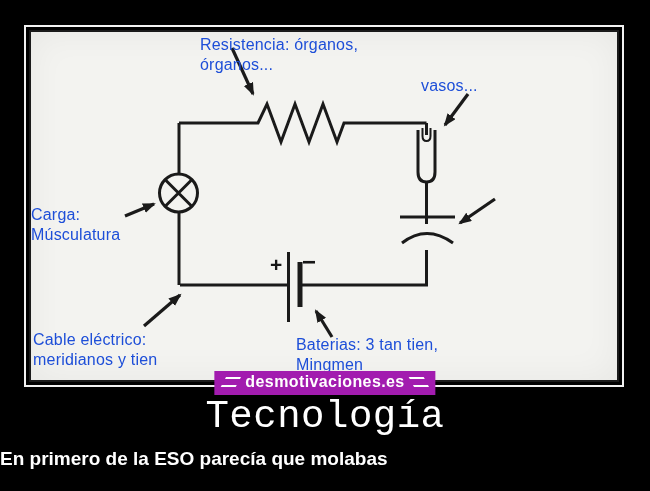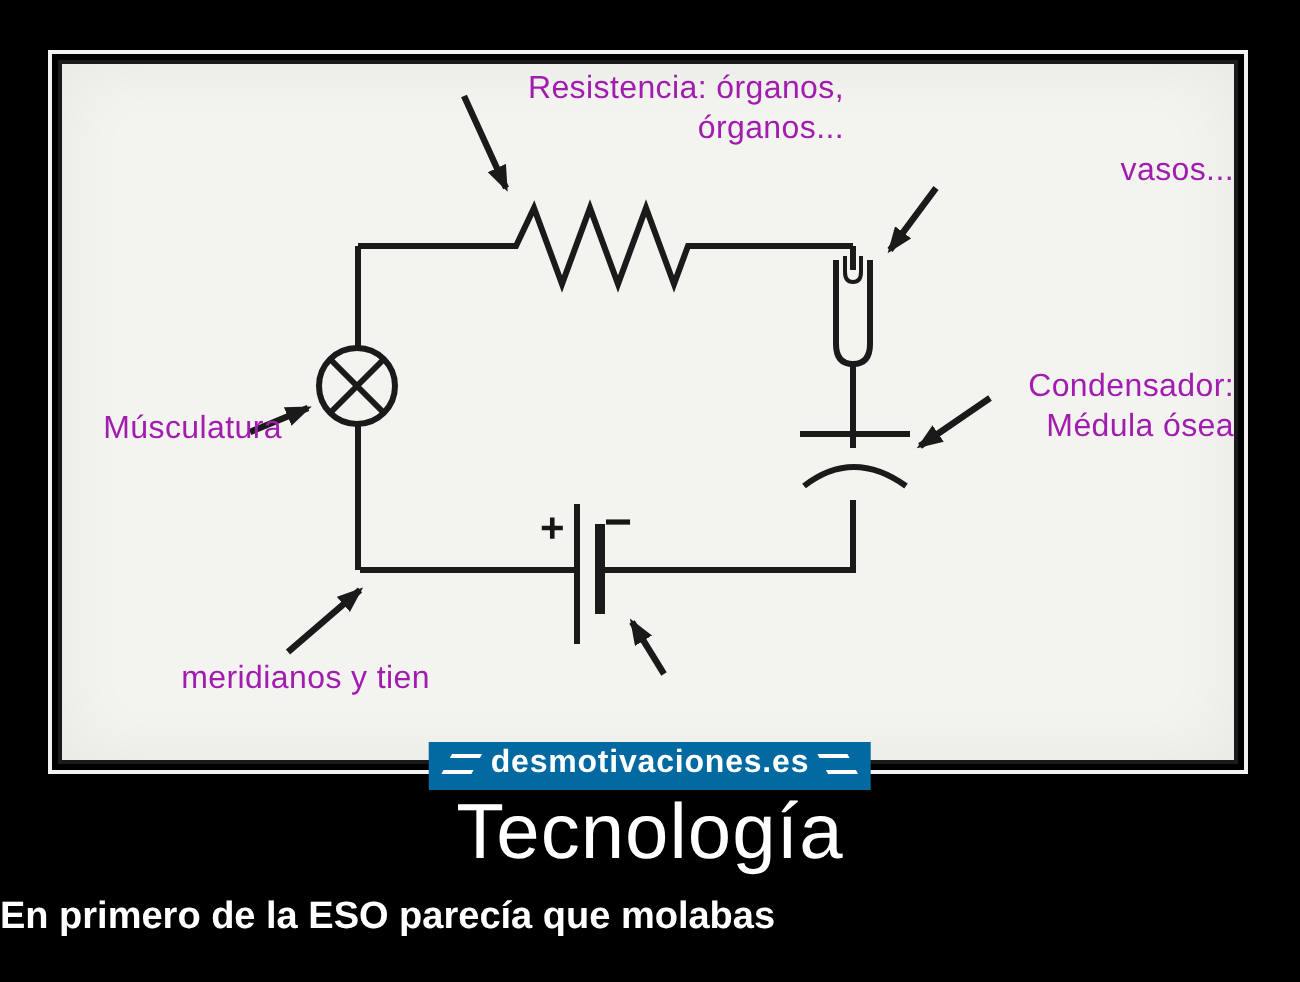--- a/index.html
+++ b/index.html
@@ -28,62 +28,62 @@
     box-sizing:border-box;
     background:#f3f3f0;
     border:2px solid #1a1a1a;
     box-shadow: inset 0 0 35px rgba(0,0,0,0.05);
   }
 
   .circuit-svg { position:absolute; left:0; top:0; width:586px; height:348px; }
 
   .lbl {
     position:absolute;
-    text-align:right;
-    color:#a21caf;
+    text-align:left;
+    color:#1d4ed8;
     font-size:16px;
     line-height:20px;
     letter-spacing:0.2px;
   }
   .lbl-resistencia { left:169px; top:3px;   width:222px; }
   .lbl-aislante    { right:0px;  top:44px;  width:196px; }
   .lbl-condensador { right:0px;  top:152px; width:132px; }
   .lbl-carga       { left:0px;   top:173px; width:110px; }
   .lbl-cable       { left:2px;   top:298px; width:182px; }
   .lbl-baterias    { left:265px; top:303px; width:220px; }
 
   .sign { position:absolute; color:#161616; font-weight:bold; line-height:1; }
   .sign-plus  { left:239px; top:222px; font-size:21px; }
   .sign-minus { left:271px; top:218px; font-size:24px; }
 
   
   .wm {
     position:absolute; left:50%; top:371px;
     transform:translateX(-50%);
-    background:#0369a1;
+    background:#a21caf;
     color:#fff;
     display:flex; align-items:center; gap:7px;
     padding:2px 9px 4px 9px;
     white-space:nowrap;
   }
   .wm-text { font-size:16px; font-weight:bold; letter-spacing:0.4px; }
   .wm-deco {
     width:15px; height:6px;
     border-top:2px solid #fff;
     border-bottom:2px solid #fff;
   }
   .wm-deco-left  { transform:skewX(-28deg); }
   .wm-deco-right { transform:skewX(28deg); }
 
   .title {
     position:absolute; top:395px; left:0;
     width:100%;
     text-align:center;
     color:#fff;
-    font-family:Liberation Sans, sans-serif;
+    font-family:Liberation Mono, monospace;
     font-size:39px;
     letter-spacing:0.5px;
   }
   .caption {
     position:absolute; top:448px; left:0;
     width:100%;
     text-align:left;
     color:#fff;
     font-size:19px;
     font-weight:bold;
@@ -144,29 +144,31 @@
     <span class="sign sign-plus">+</span>
     <span class="sign sign-minus">−</span>
 
     <div class="lbl lbl-resistencia">
       <div>Resistencia: órganos,</div>
       <div>órganos...</div>
     </div>
     <div class="lbl lbl-aislante">
       <div>vasos...</div>
     </div>
-    <div class="lbl lbl-condensador">
-      <div>Condensador:</div>
-      <div>Médula ósea</div>
-    </div>
     <div class="lbl lbl-carga">
+      <div>Carga:</div>
       <div>Músculatura</div>
     </div>
     <div class="lbl lbl-cable">
+      <div>Cable eléctrico:</div>
       <div>meridianos y tien</div>
+    </div>
+    <div class="lbl lbl-baterias">
+      <div>Baterias: 3 tan tien,</div>
+      <div>Mingmen</div>
     </div>
 
   </div>
 </div>
 
 <div class="wm">
   <span class="wm-deco wm-deco-left"></span>
   <span class="wm-text">desmotivaciones.es</span>
   <span class="wm-deco wm-deco-right"></span>
 </div>

